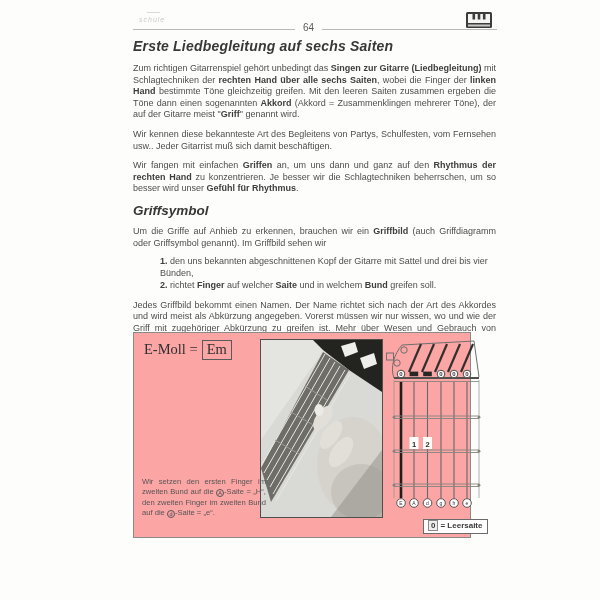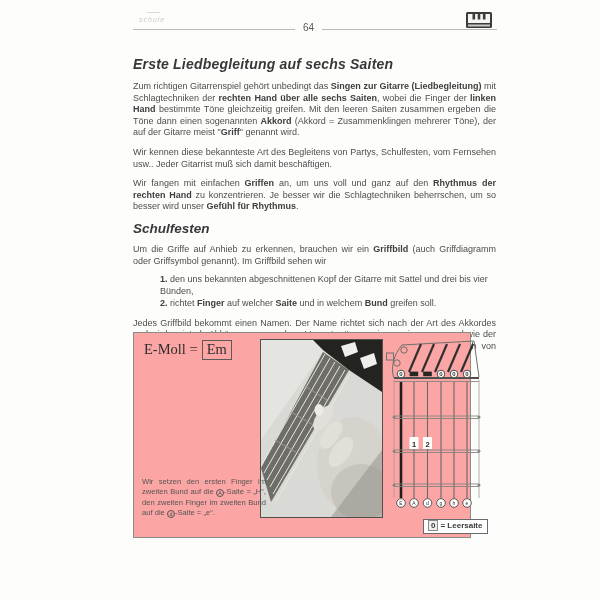--- a/index.html
+++ b/index.html
@@ -9,21 +9,21 @@
 
   
   .header { position: absolute; left: 133px; top: 12px; width: 364px; height: 22px; }
   .header-rule { position: absolute; left: 0; right: 0; top: 17px; border-top: 1px solid #b9b9b7; }
   .logo { position: absolute; left: 6px; top: 4px; font-size: 7px; font-style: italic; color: #c9c9c6; letter-spacing: 1px; }
   .logo-dash { position: absolute; left: 14px; top: 0; width: 13px; border-top: 1px solid #d9d9d6; }
   .page-num { position: absolute; left: 162px; top: 10px; background: #fdfdfc; padding: 0 8px; font-size: 10px; color: #5a5a5a; }
   .head-icon { position: absolute; right: 5px; top: 0; }
 
   
-  .content { position: absolute; left: 133px; top: 56px; width: 363px; }
+  .content { position: absolute; left: 133px; top: 38px; width: 363px; }
   h1 { font-size: 14px; font-style: italic; font-weight: bold; color: #383838; margin: 0 0 9px 0; letter-spacing: 0.2px; }
   h2 { font-size: 13.5px; font-style: italic; font-weight: bold; color: #383838; margin: 4px 0 8px 0; }
   h3 { font-size: 13.5px; font-style: italic; font-weight: bold; color: #383838; margin: 12px 0 0 0; }
   p  { font-size: 9px; line-height: 11.6px; text-align: justify; margin: 0 0 8px 0; }
   p b, .list b { color: #3e3e3e; }
   .list { margin: -1px 0 8px 27px; }
   .list-item { font-size: 9px; line-height: 11.8px; }
 
   
   .chord-box { position: absolute; left: 133px; top: 332px; width: 338px; height: 206px;
@@ -58,22 +58,22 @@
       <rect x="11.7" y="2" width="2.6" height="5.5" fill="#3c3c3a"></rect>
       <rect x="16.9" y="2" width="2.6" height="5.5" fill="#3c3c3a"></rect>
       <rect x="2" y="12.5" width="22" height="2" fill="#c9c9c7"></rect>
     </svg>
   </div>
 
   <div class="content">
     <h1>Erste Liedbegleitung auf sechs Saiten</h1>
     <p><span>Zum richtigen Gitarrenspiel gehört unbedingt das </span><b>Singen zur Gitarre (Liedbegleitung)</b><span> mit Schlagtechniken der </span><b>rechten Hand über alle sechs Saiten</b><span>, wobei die Finger der </span><b>linken Hand</b><span> bestimmte Töne gleichzeitig greifen. Mit den leeren Saiten zusammen ergeben die Töne dann einen sogenannten </span><b>Akkord</b><span> (Akkord = Zusammenklingen mehrerer Töne), der auf der Gitarre meist "</span><b>Griff</b><span>" genannt wird.</span></p>
     <p><span>Wir kennen diese bekannteste Art des Begleitens von Partys, Schulfesten, vom Fernsehen usw.. Jeder Gitarrist muß sich damit beschäftigen.</span></p>
-    <p><span>Wir fangen mit einfachen </span><b>Griffen</b><span> an, um uns voll und ganz auf den </span><b>Rhythmus der rechten Hand</b><span> zu konzentrieren. Je besser wir die Schlagtechniken beherrschen, um so besser wird unser </span><b>Gefühl für Rhythmus</b><span>.</span></p>
-    <h2>Schulfesten</h2>
+    <p><span>Wir fangen mit einfachen </span><b>Griffen</b><span> an, um uns dann und ganz auf den </span><b>Rhythmus der rechten Hand</b><span> zu konzentrieren. Je besser wir die Schlagtechniken beherrschen, um so besser wird unser </span><b>Gefühl für Rhythmus</b><span>.</span></p>
+    <h2>Griffsymbol</h2>
     <p><span>Um die Griffe auf Anhieb zu erkennen, brauchen wir ein </span><b>Griffbild</b><span> (auch Griffdiagramm oder Griffsymbol genannt). Im Griffbild sehen wir</span></p>
     <div class="list">
       <div class="list-item"><b>1.</b><span> den uns bekannten abgeschnittenen Kopf der Gitarre mit Sattel und drei bis vier Bünden,</span></div>
       <div class="list-item"><b>2.</b><span> richtet </span><b>Finger</b><span> auf welcher </span><b>Saite</b><span> und in welchem </span><b>Bund</b><span> greifen soll.</span></div>
     </div>
     <p><span>Jedes Griffbild bekommt einen Namen. Der Name richtet sich nach der Art des Akkordes und wird meist als Abkürzung angegeben. Vorerst müssen wir nur wissen, wo und wie der Griff mit zugehöriger Abkürzung zu greifen ist. Mehr über Wesen und Gebrauch von Akkorden lernen wir an späterer Stelle (siehe Seite 173).</span></p>
     <h3>Die ersten zwei Griffe:</h3>
   </div>
 
   <div class="chord-box">

